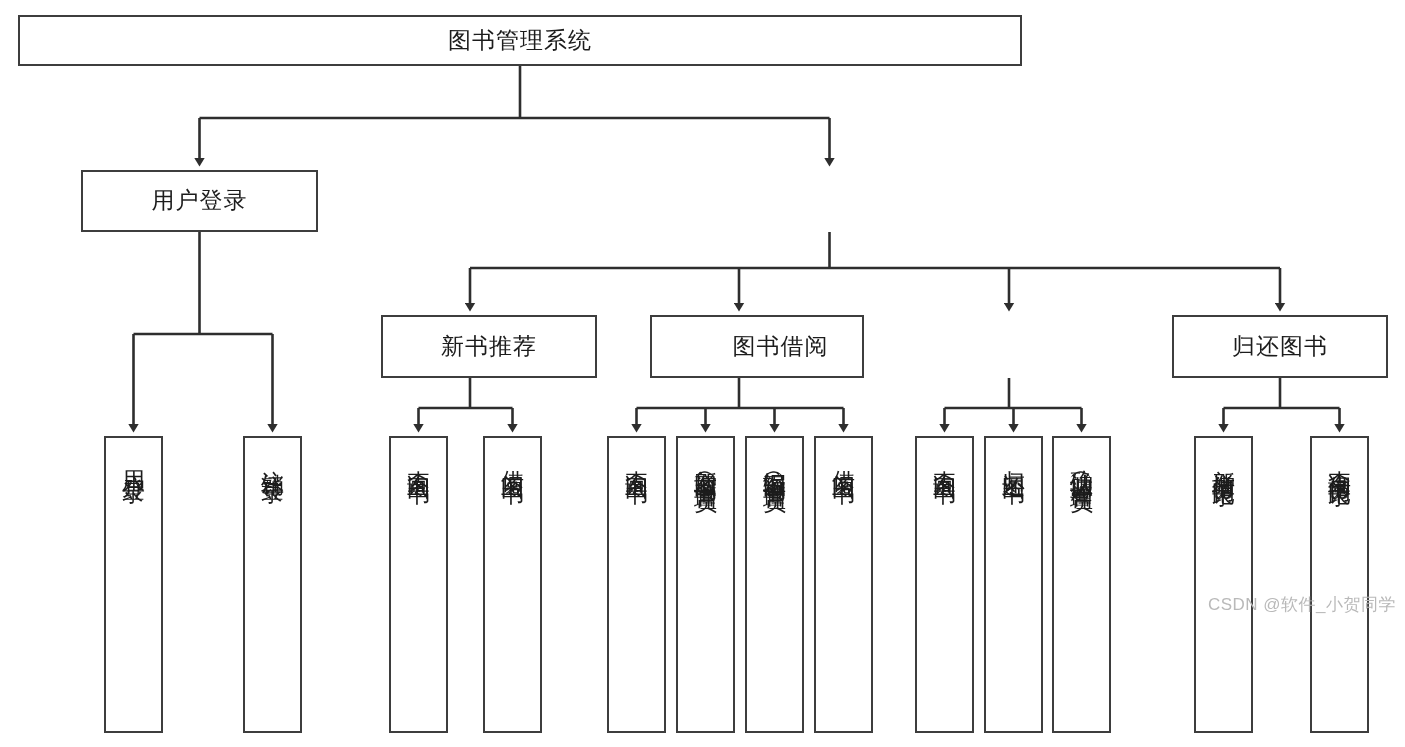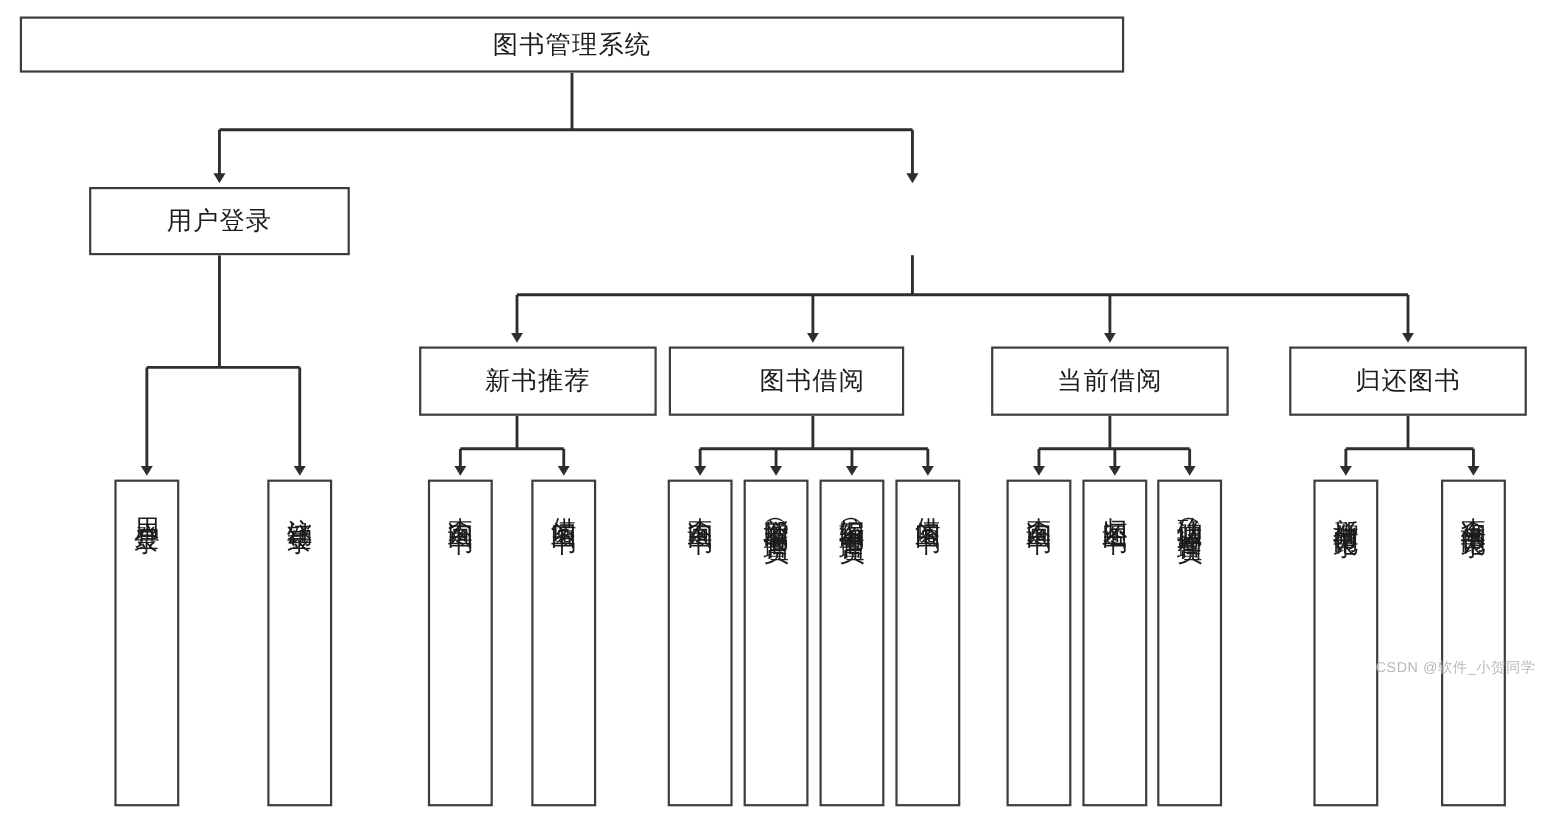--- a/index.html
+++ b/index.html
@@ -38,21 +38,21 @@
     font-size:23px;
     line-height:1;
     white-space:normal;
   }
   .node.vert.tall .lbl{letter-spacing:3px;}
 
   #watermark{
     position:absolute;
     right:9px;
     bottom:4px;
-    font-size:13px;
+    font-size:17px;
     color:#b9b9b9;
     letter-spacing:.5px;
     white-space:nowrap;
     pointer-events:none;
   }
 </style>
 </head>
 <body>
 
 <div id="stage">
@@ -104,25 +104,22 @@
     <span class="lbl">图书管理系统</span>
   </div>
 
   <div class="node horiz" style="left: 81px; top: 170px; width: 237px; height: 62px;">
     <span class="lbl">用户登录</span>
   </div>
 
   <div class="node horiz" style="left: 362px; top: 315px; width: 216px; height: 63px; margin-left: 19px;">
     <span class="lbl">新书推荐</span>
   </div>
-  <div class="node horiz" style="left: 608px; top: 315px; width: 214px; height: 63px; padding-left: 47px;">
+  <div class="node horiz" style="left: 650px; top: 315px; width: 214px; height: 63px; padding-left: 47px;">
     <span class="lbl">图书借阅</span>
-  </div>
-  <div class="node horiz" style="left: 901px; top: 315px; width: 216px; height: 63px;">
-    <span class="lbl">当前借阅</span>
   </div>
   <div class="node horiz" style="left: 1172px; top: 315px; width: 216px; height: 63px;">
     <span class="lbl">归还图书</span>
   </div>
 
   <div id="leaf-layer">
       <div class="node vert" style="left: 104px; top: 436px; width: 59px; height: 297px;">
         <span class="lbl">用户登录</span>
       </div>
       <div class="node vert" style="left: 243px; top: 436px; width: 59px; height: 297px;">

